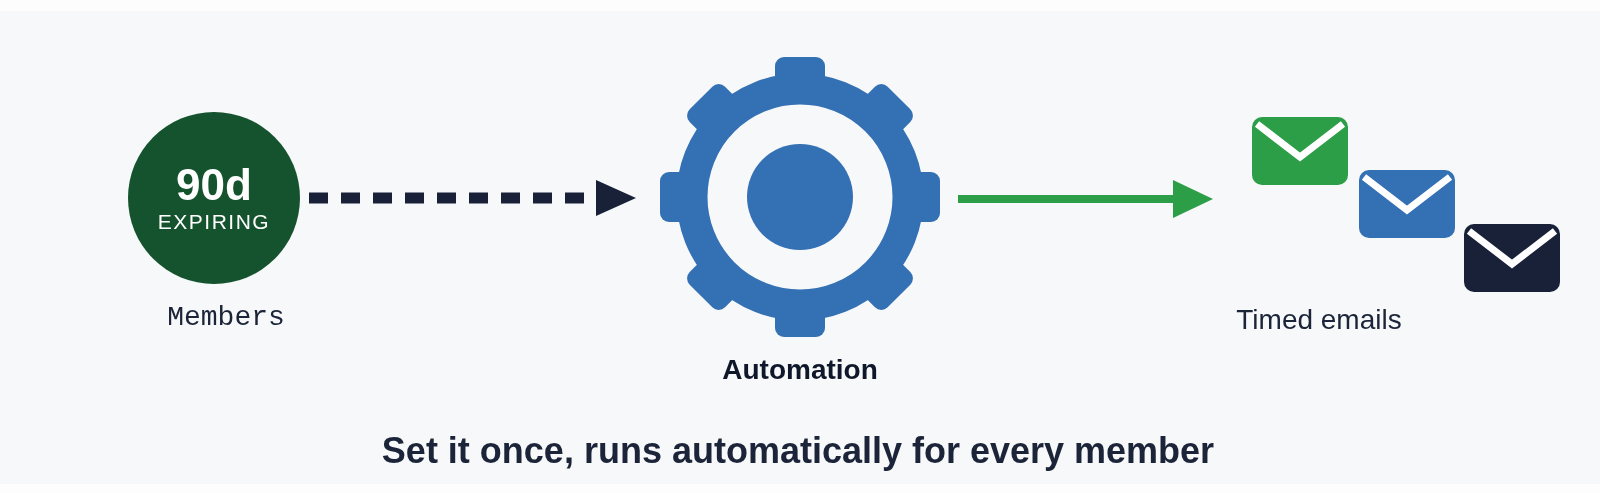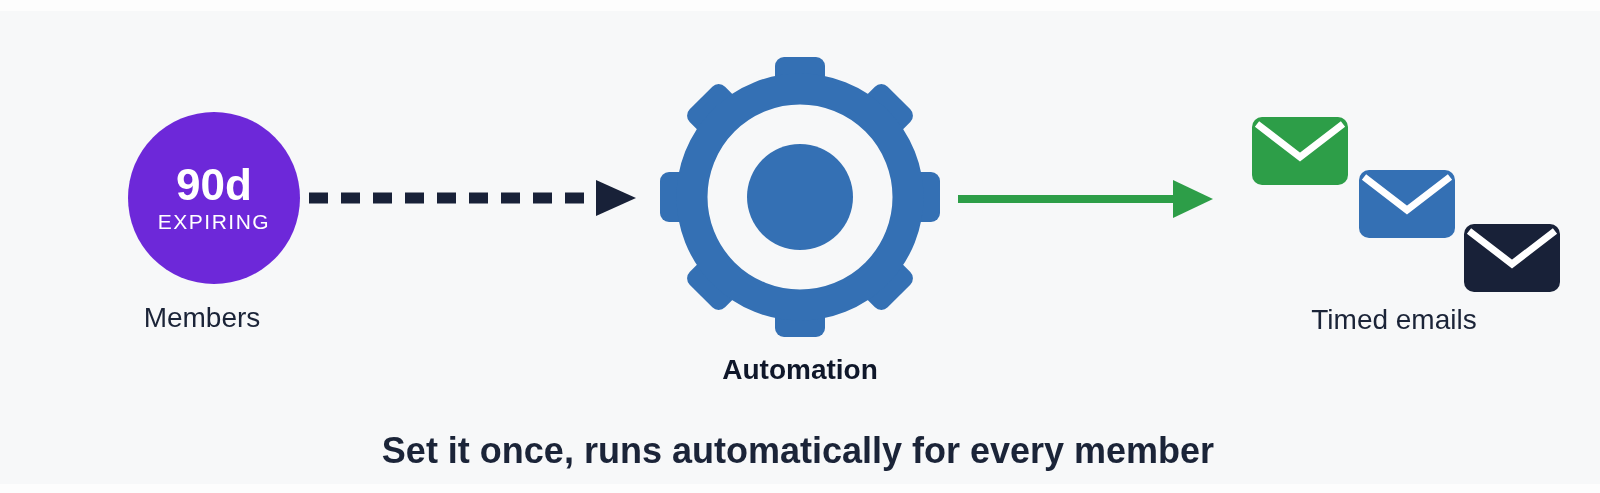--- a/index.html
+++ b/index.html
@@ -25,21 +25,21 @@
   .strip.bottom { bottom: 0; height: 9px; }
 
   
   .members-circle {
     position: absolute;
     left: 128px;
     top: 112px;
     width: 172px;
     height: 172px;
     border-radius: 50%;
-    background: #6d28d9;
+    background: #14532d;
     display: flex;
     flex-direction: column;
     align-items: center;
     justify-content: center;
     color: #ffffff;
   }
   .badge-value {
     font-size: 44px;
     font-weight: bold;
     line-height: 1.05;
@@ -51,23 +51,24 @@
     margin-top: 1px;
   }
   .node-label {
     position: absolute;
     color: #1b2438;
     font-size: 28px;
     font-weight: 400;
     text-align: center;
   }
   .members-label {
-    left: 102px;
+    left: 126px;
     top: 302px;
     width: 200px;
+    font-family: Liberation Mono, monospace;
   }
 
   
   .arrow-svg {
     position: absolute;
   }
   .dashed-arrow { left: 303px; top: 176px; }
   .green-arrow { left: 950px; top: 178px; }
 
   
@@ -88,21 +89,21 @@
   
   .envelope {
     position: absolute;
     width: 96px;
     height: 68px;
   }
   .envelope-1 { left: 1252px; top: 117px; }
   .envelope-2 { left: 1359px; top: 170px; }
   .envelope-3 { left: 1464px; top: 224px; }
   .emails-label {
-    left: 1248px;
+    left: 1173px;
     top: 304px;
     width: 292px;
   }
 
   
   .caption {
     position: absolute;
     left: 3px;
     top: 430px;
     width: 1590px;

